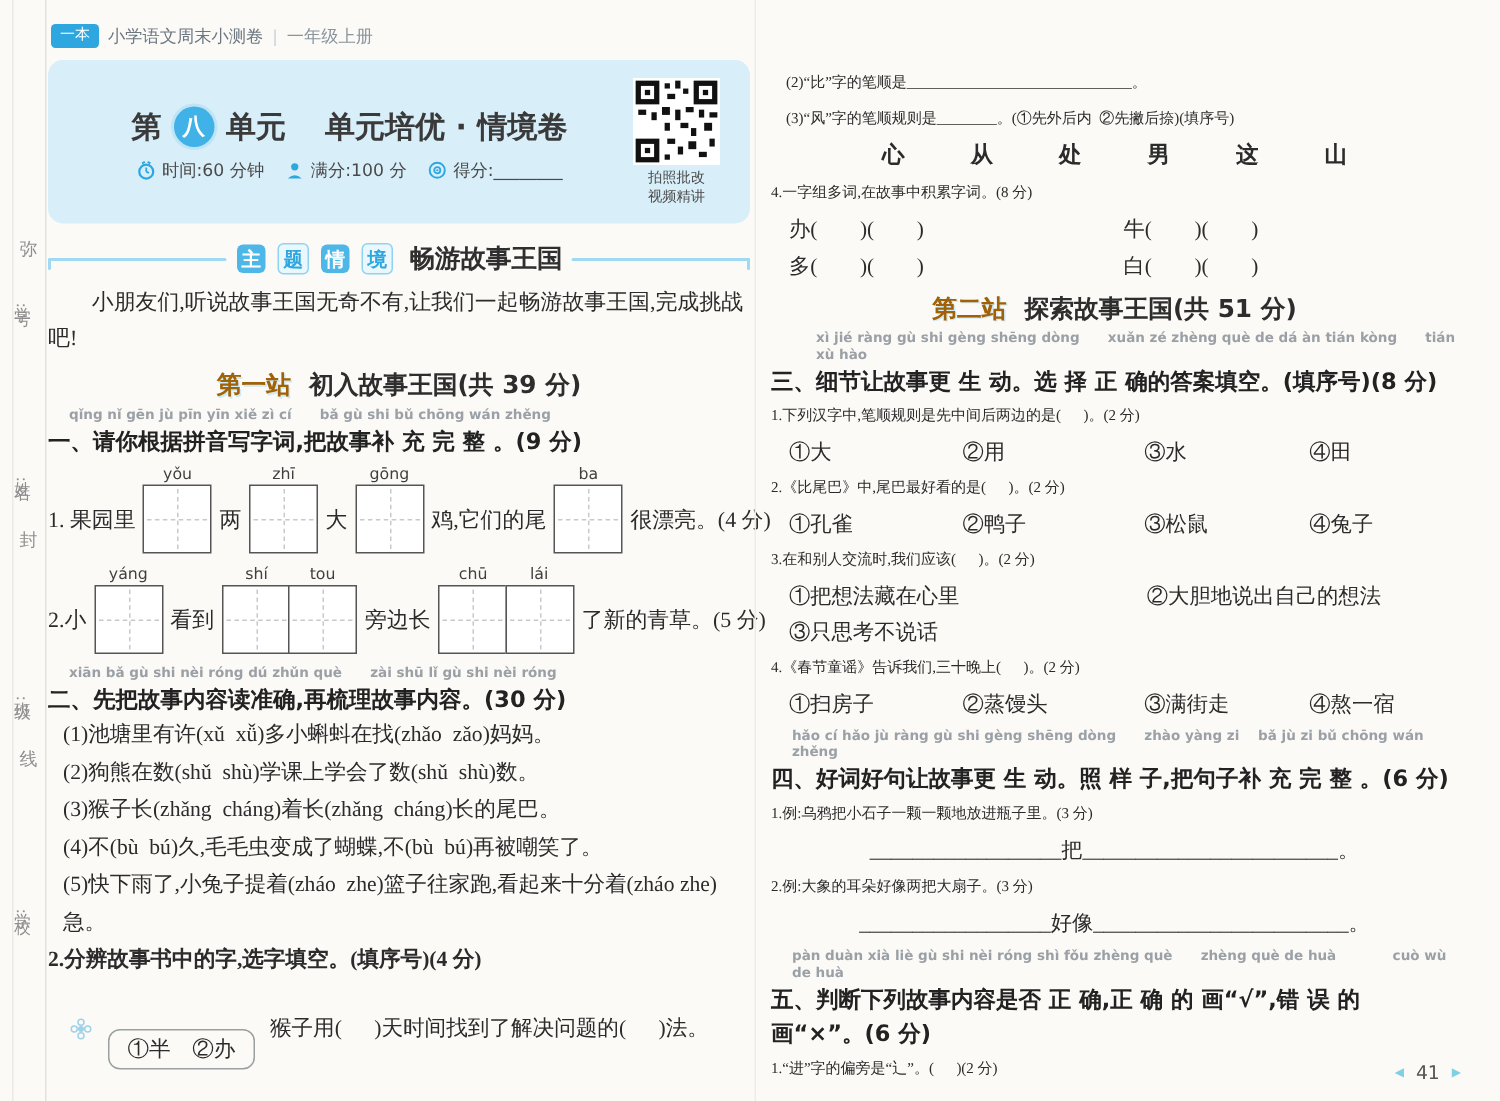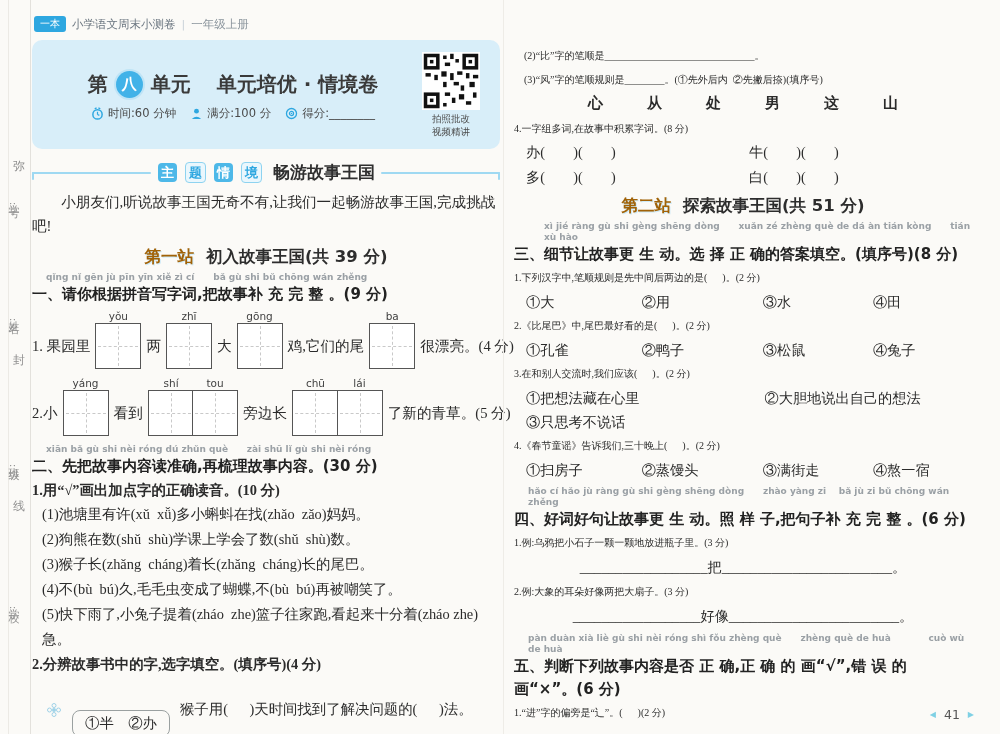--- a/index.html
+++ b/index.html
@@ -270,21 +270,20 @@
           <span class="cells">
             <span class="tzg"></span>
             <span class="tzg"></span>
           </span>
         </span>
       <span class="seg">了新的青草。(5 分)</span>
     </div>
 
     <div class="py" style="padding-left:14px">xiān bǎ gù shi nèi róng dú zhǔn què      zài shū lǐ gù shi nèi róng</div>
     <div class="head">二、先把故事内容读准确,再梳理故事内容。(30 分)</div>
-    <div class="subhead">1.用“√”画出加点字的正确读音。(10 分)</div>
     <div class="item">(1)池塘里有许(xǔ  xǚ)多小蝌蚪在找(zhǎo  zǎo)妈妈。</div>
     <div class="item">(2)狗熊在数(shǔ  shù)学课上学会了数(shǔ  shù)数。</div>
     <div class="item">(3)猴子长(zhǎng  cháng)着长(zhǎng  cháng)长的尾巴。</div>
     <div class="item">(4)不(bù  bú)久,毛毛虫变成了蝴蝶,不(bù  bú)再被嘲笑了。</div>
     <div class="item">(5)快下雨了,小兔子提着(zháo  zhe)篮子往家跑,看起来十分着(zháo zhe)急。</div>
     <div class="subhead">2.分辨故事书中的字,选字填空。(填序号)(4 分)</div>
 
     <div class="optrow">
       <svg class="doodle" viewBox="0 0 16 16">
           <circle cx="8" cy="8" r="2" fill="#9fd2e8"></circle>

